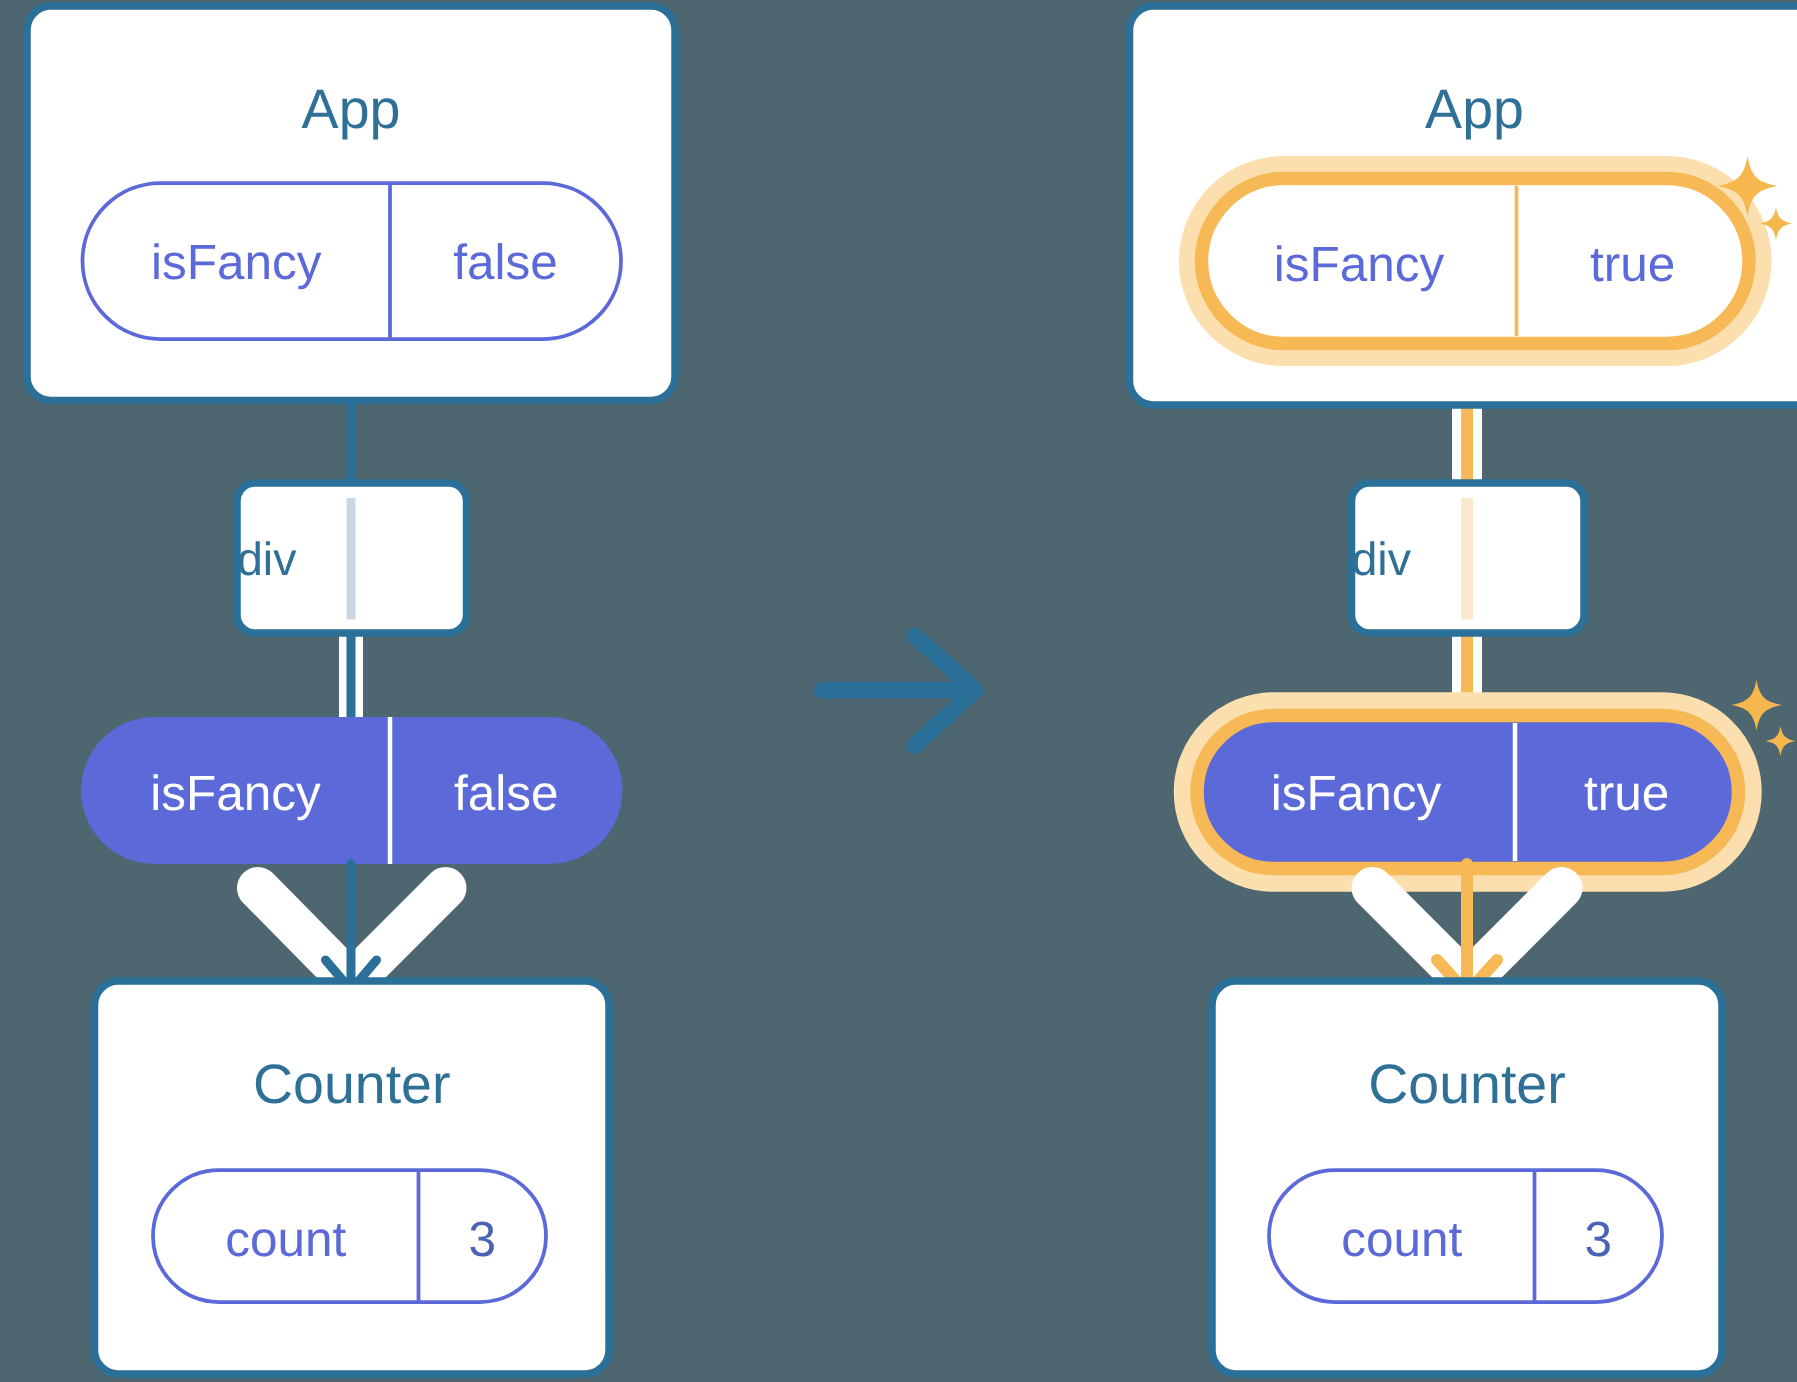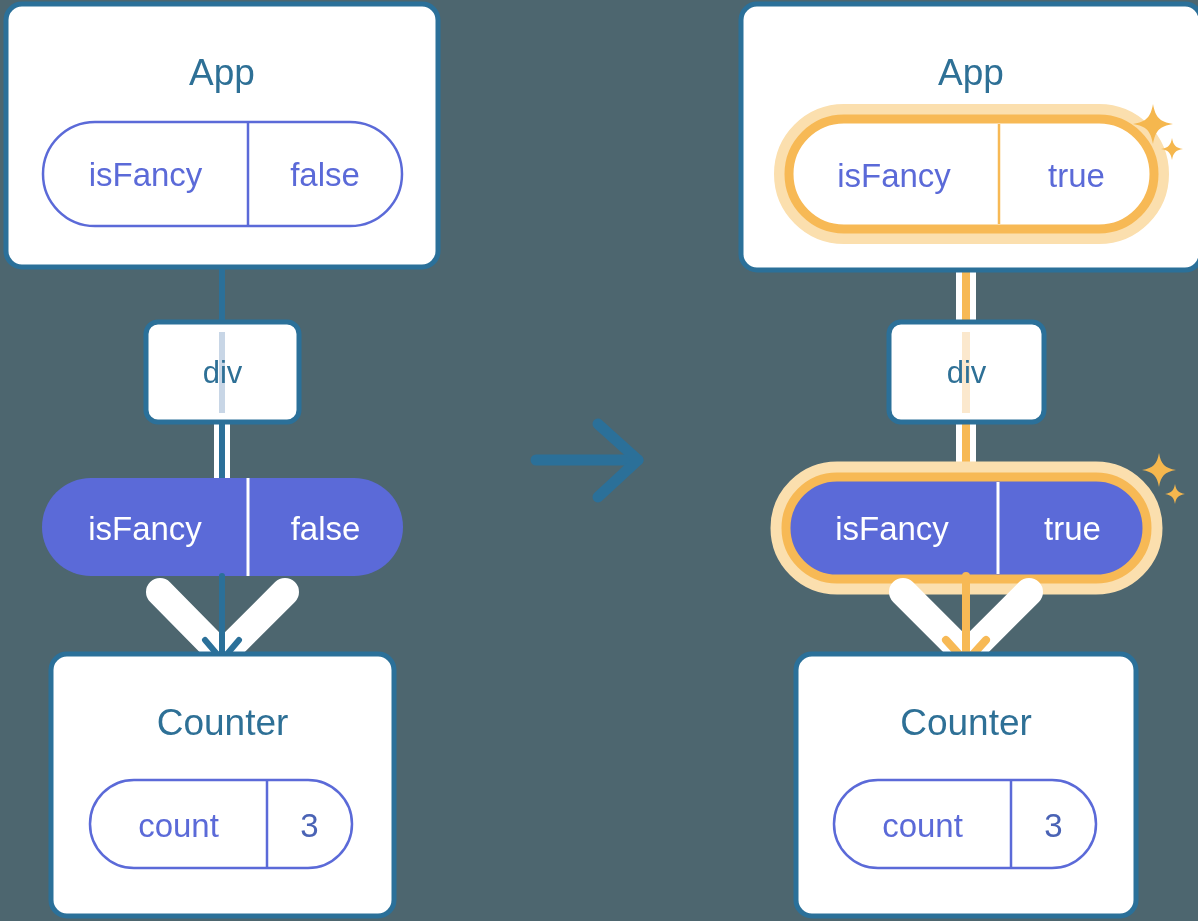--- a/index.html
+++ b/index.html
@@ -9,21 +9,21 @@
   }
   body {
     width: 1198px;
     height: 921px;
     font-family: "Liberation Sans", sans-serif;
     overflow: hidden;
     position: relative;
   }
   #stage {
     position: absolute;
-    left: 0; top: 0;
+    left: 12px; top: 0;
     width: 1010px;
     height: 921px;
   }
   #stage > svg {
     position: absolute;
     left: 0; top: 0;
     width: 1198px;
     height: 921px;
   }
   .lbl {
@@ -44,21 +44,21 @@
   .pill-text-solid {
     color: #ffffff;
     font-size: 33px;
   }
   .pill-text-bold {
     font-weight: normal;
   }
   .div-text {
     color: #2e7096;
     font-size: 31px;
-    text-align: center;
+    text-align: left;
   }
   .num-text {
     color: #4a63b5;
   }
 </style>
 </head>
 <body>
 
 <div id="stage">
 

